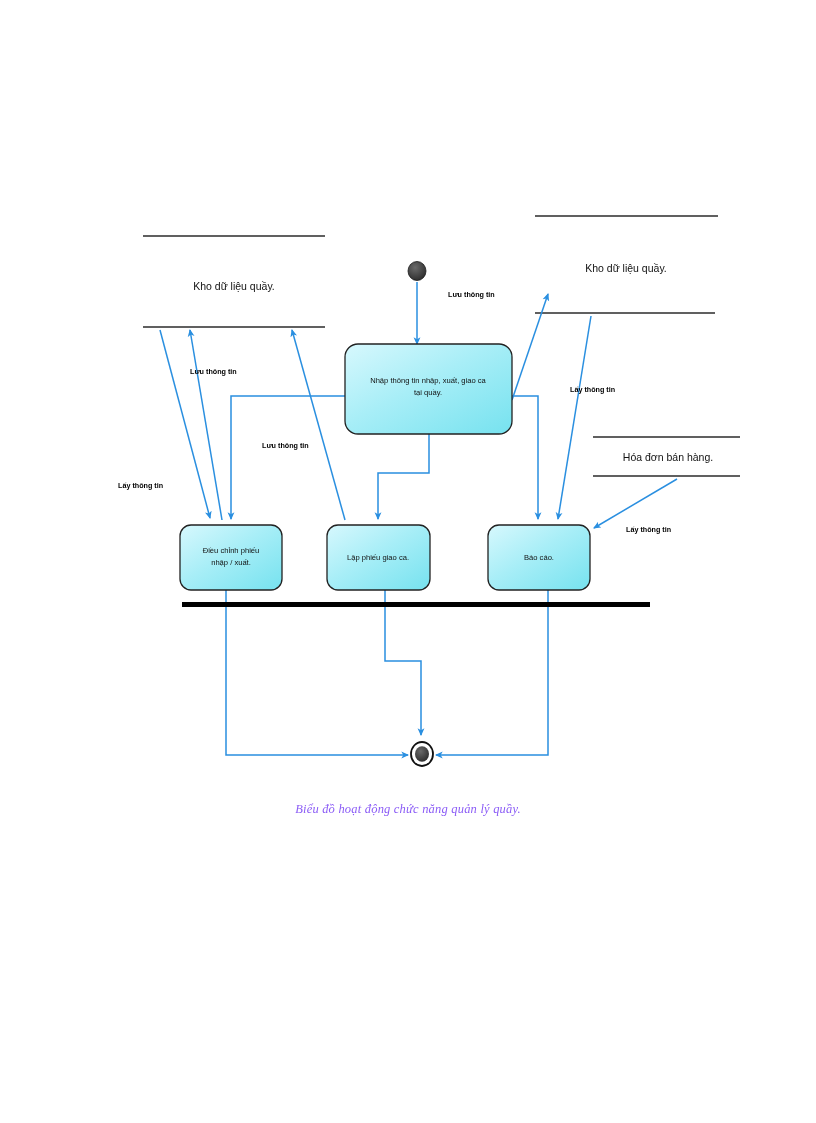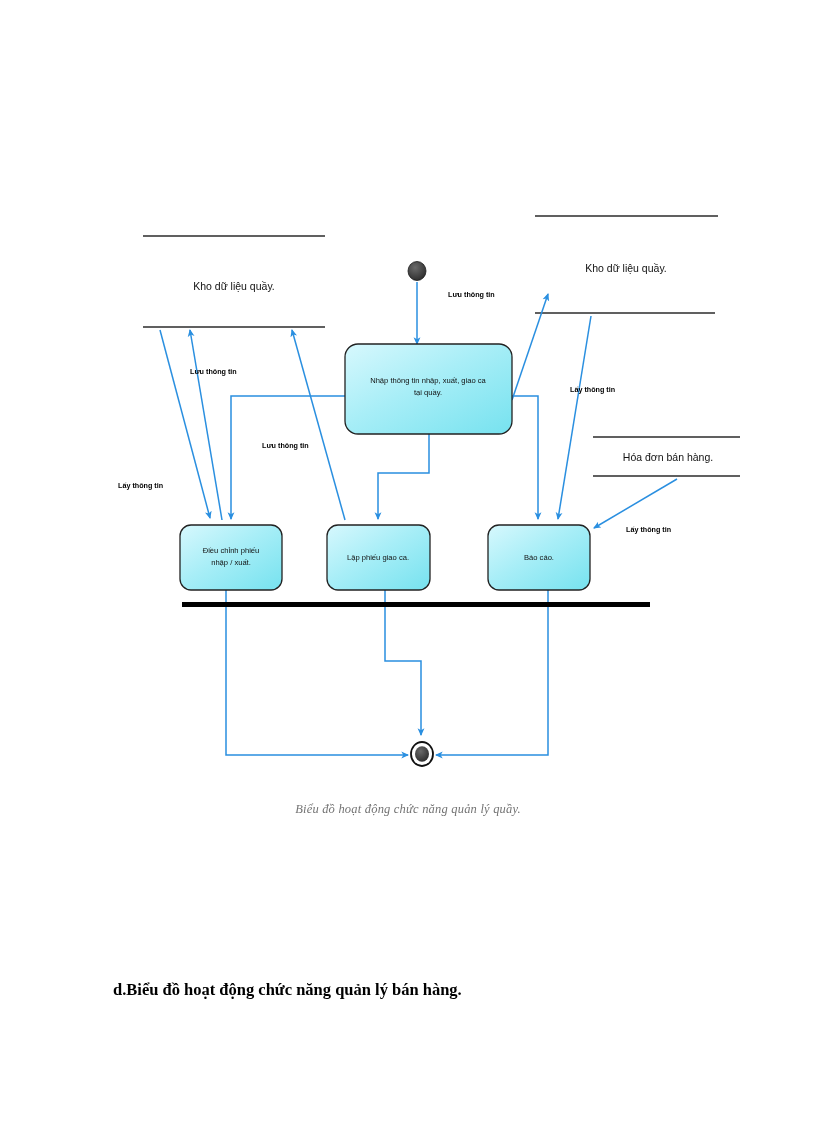--- a/index.html
+++ b/index.html
@@ -26,21 +26,21 @@
   }
   .caption {
     position: absolute;
     left: 0;
     right: 0;
     top: 802px;
     text-align: center;
     font-family: "Liberation Serif", serif;
     font-style: italic;
     font-size: 12.5px;
-    color: #737373;
+    color: #8b5cf6;
     letter-spacing: 0.2px;
   }
   .section-heading {
     position: absolute;
     left: 113px;
     top: 980px;
     font-family: "Liberation Serif", serif;
     font-weight: bold;
     font-size: 16.5px;
     color: #000000;
@@ -162,15 +162,14 @@
     <text class="edge-label" x="448" y="297">Lưu thông tin</text>
     <text class="edge-label" x="190" y="374">Lưu thông tin</text>
     <text class="edge-label" x="262" y="448">Lưu thông tin</text>
     <text class="edge-label" x="118" y="488">Lấy thông tin</text>
     <text class="edge-label" x="570" y="392">Lấy thông tin</text>
     <text class="edge-label" x="626" y="532">Lấy thông tin</text>
   </svg>
 
   <div class="caption">Biểu đồ hoạt động chức năng quản lý quầy.</div>
 
-  <div class="section-heading">d.Biểu đồ hoạt động chức năng quản lý bán hàng.</div>
 
 </div>
 
 </body></html>

